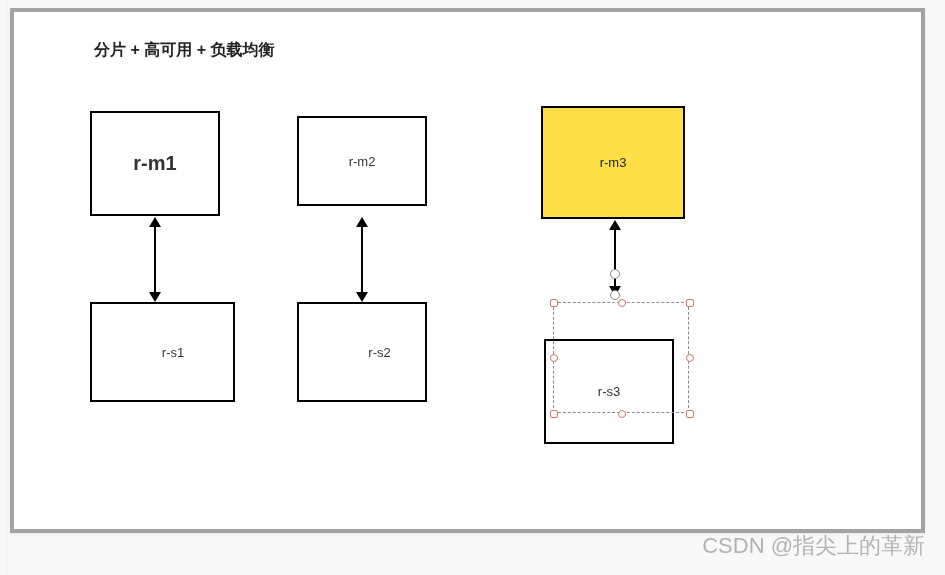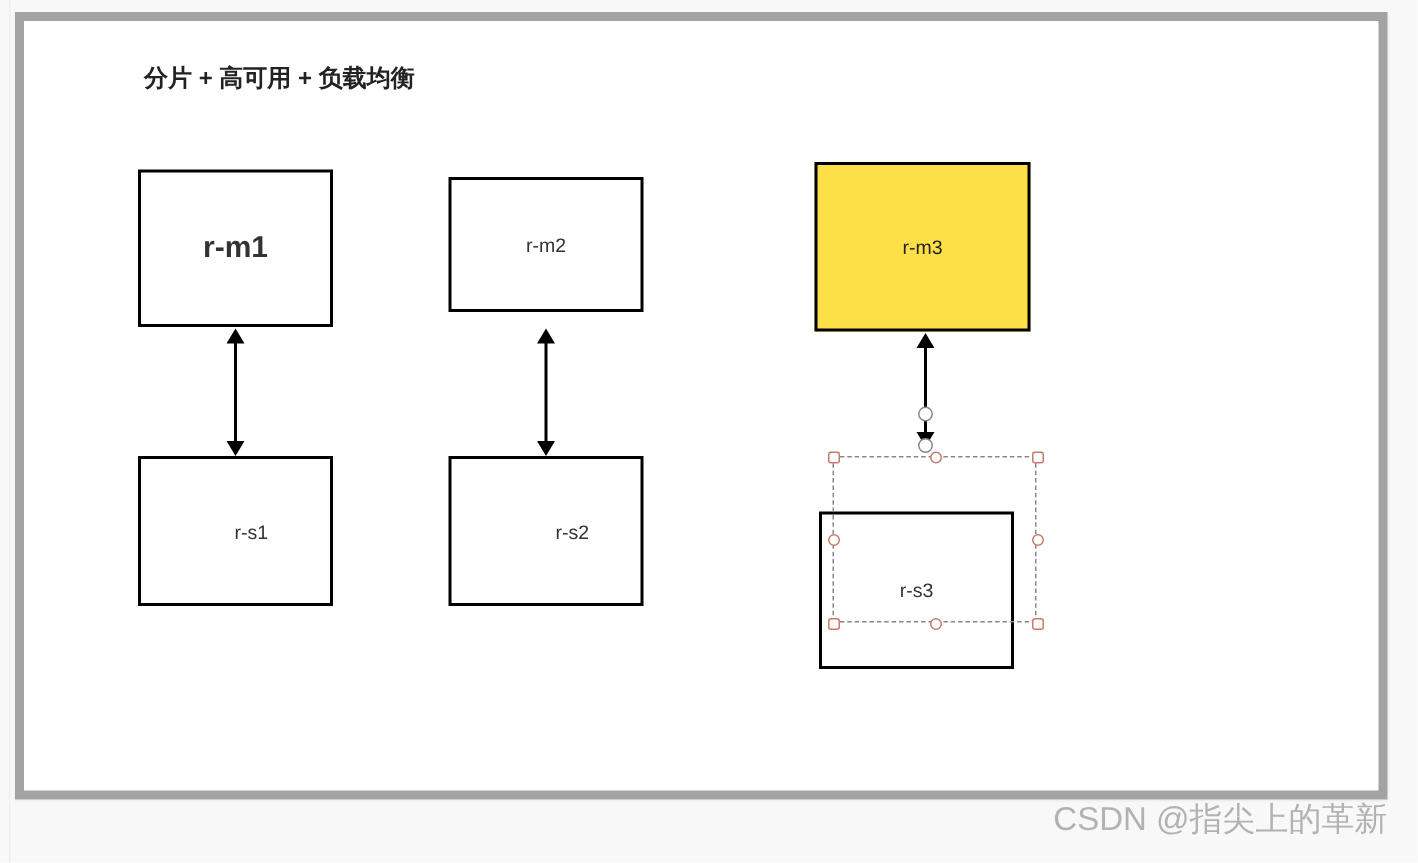--- a/index.html
+++ b/index.html
@@ -10,21 +10,21 @@
       font-family: Arial, "Microsoft YaHei", sans-serif;
       position: relative;
     }
     .page {
       position: absolute;
       left: 10px;
       top: 8px;
       width: 915px;
       height: 525px;
       background: #fff;
-      border: 6px solid #a3a3a3;
+      border: 4px solid #a3a3a3;
       box-shadow: 0 1px 2px rgba(0,0,0,0.08);
     }
     .title {
       position: absolute;
       left: 80px;
       top: 28px;
       font-size: 16px;
       font-weight: bold;
       color: #222;
     }
@@ -96,21 +96,21 @@
 
 <div class="grid-line-v" style="left:6px;"></div>
 
 <div class="page">
 
   <div class="title">分片 + 高可用 + 负载均衡</div>
 
   <div class="node bold" style="left:76px; top:99px; width:130px; height:105px;">
     <span>r-m1</span>
   </div>
-  <div class="node" style="left:76px; top:290px; width:130px; height:100px;padding-left:21px;">
+  <div class="node" style="left:76px; top:290px; width:145px; height:100px;padding-left:21px;">
     <span>r-s1</span>
   </div>
 
   <div class="node" style="left:283px; top:104px; width:130px; height:90px;">
     <span>r-m2</span>
   </div>
   <div class="node" style="left:283px; top:290px; width:130px; height:100px;padding-left:35px;">
     <span>r-s2</span>
   </div>
 

